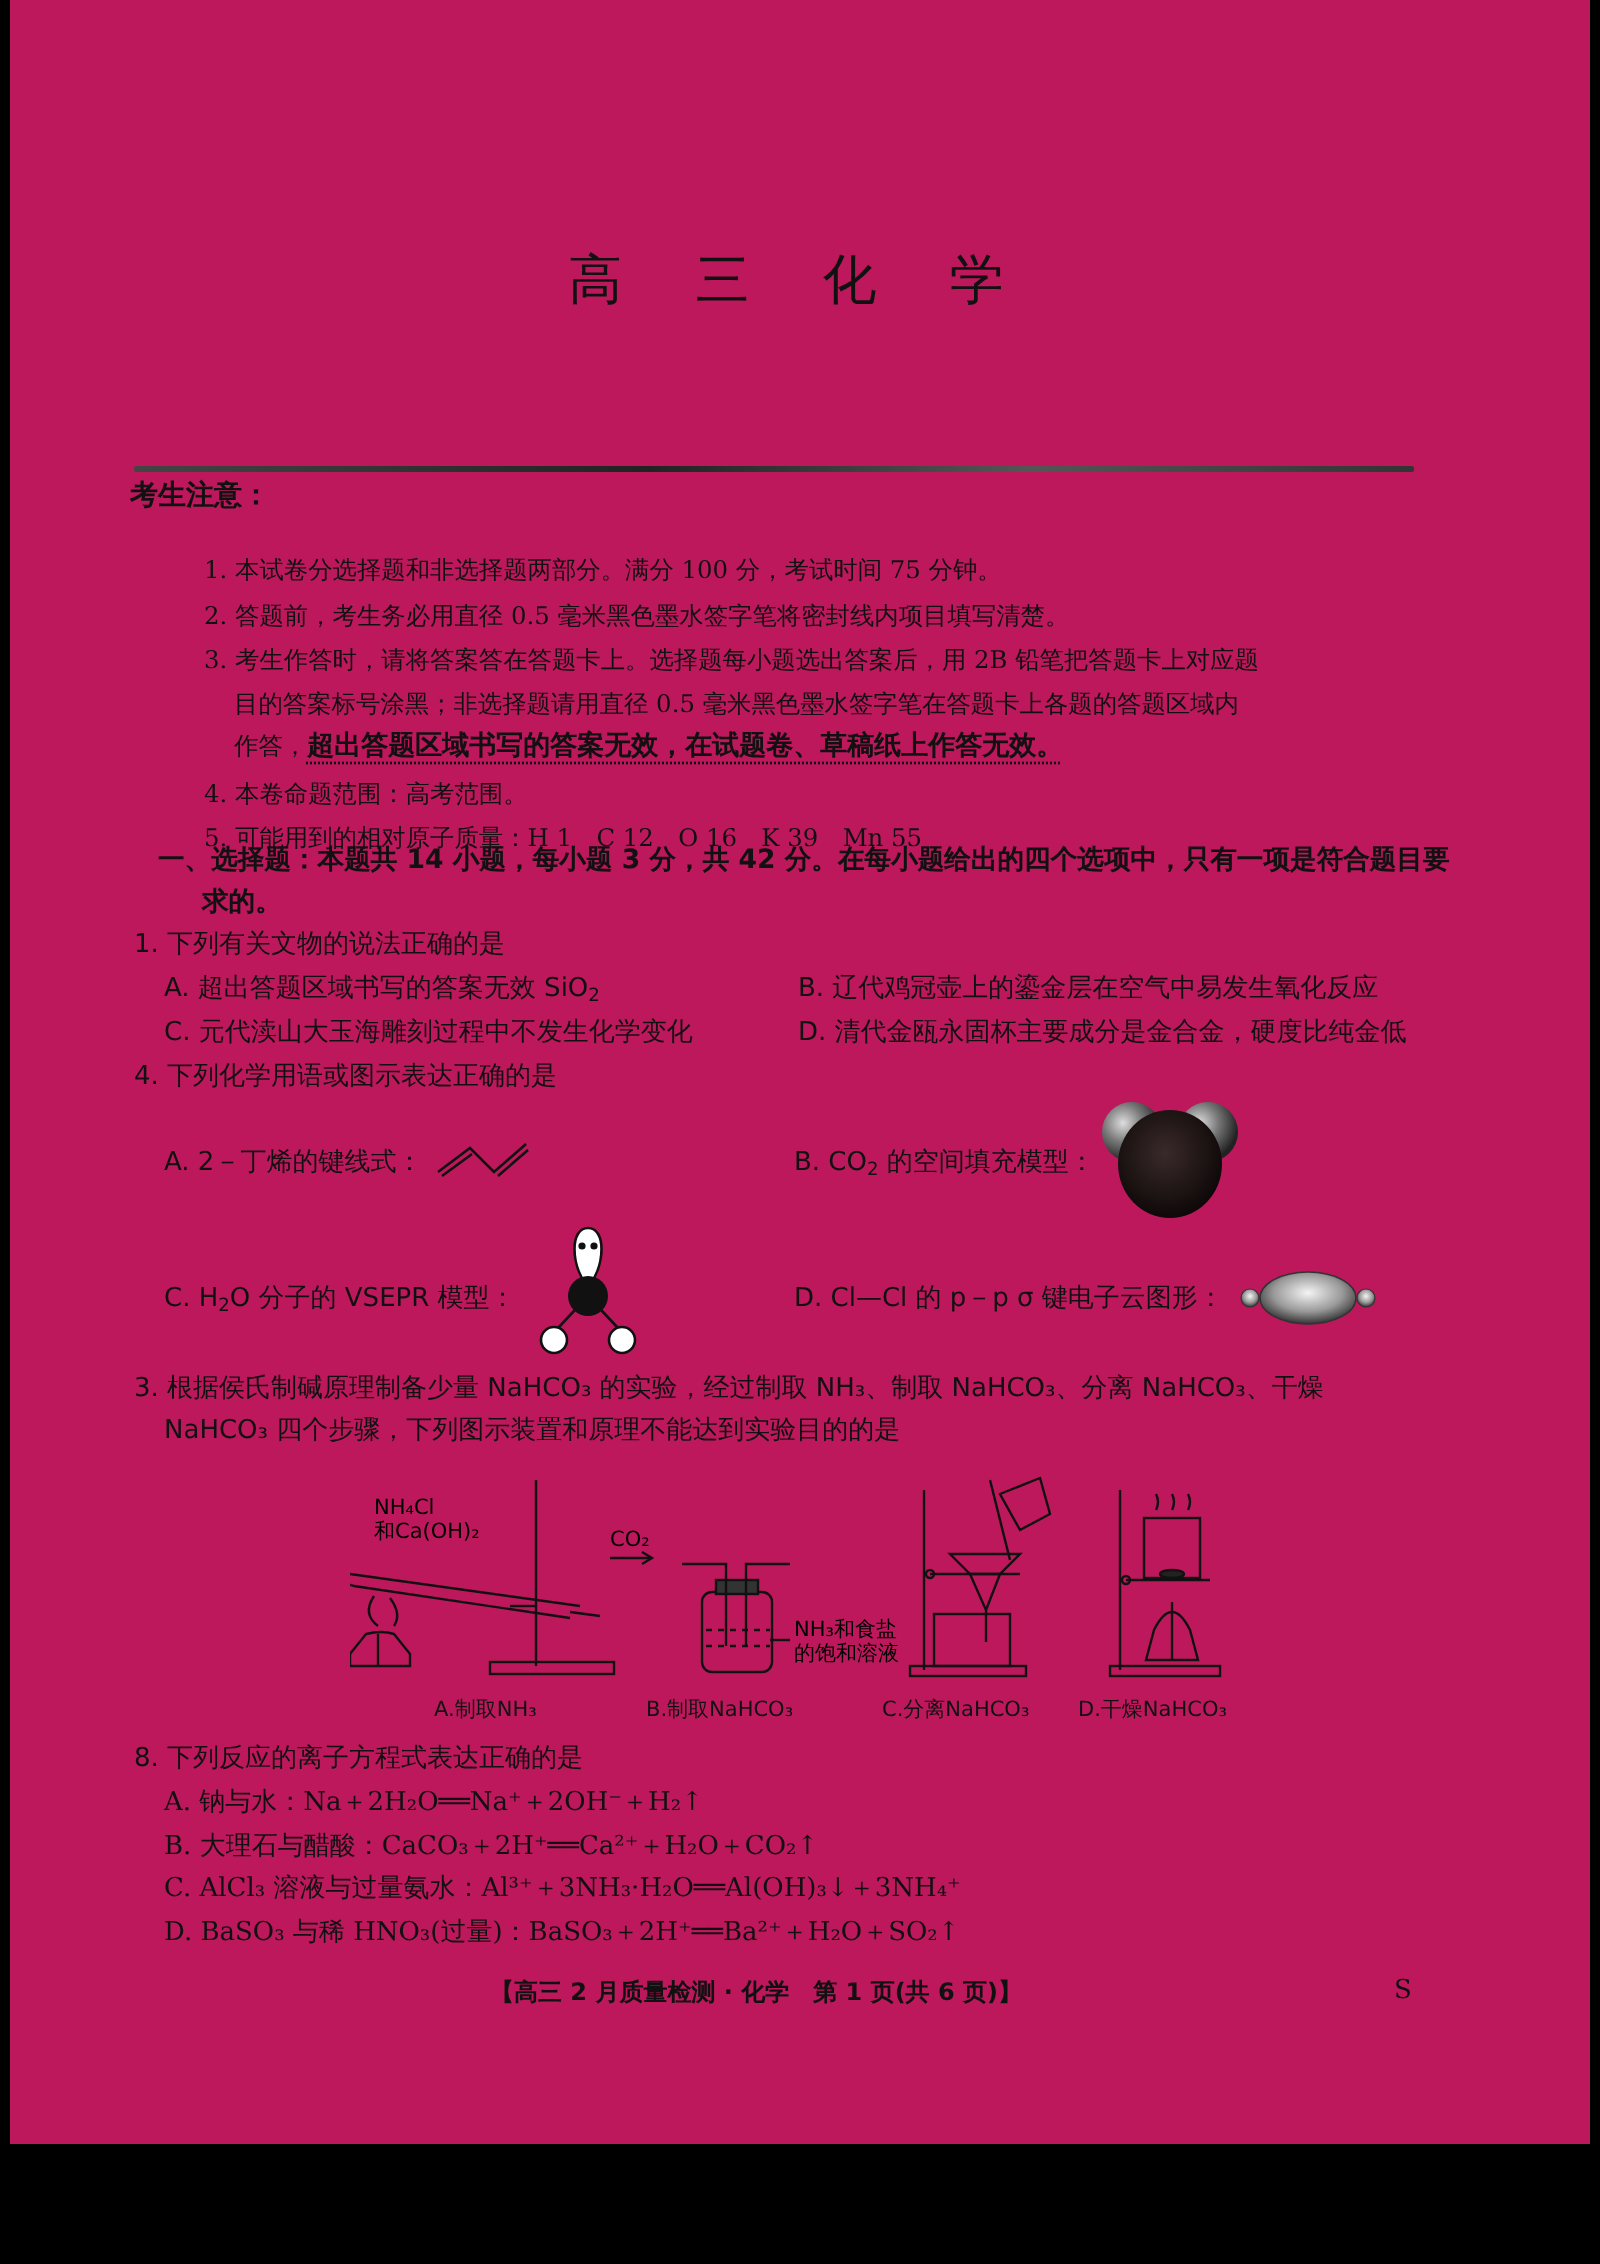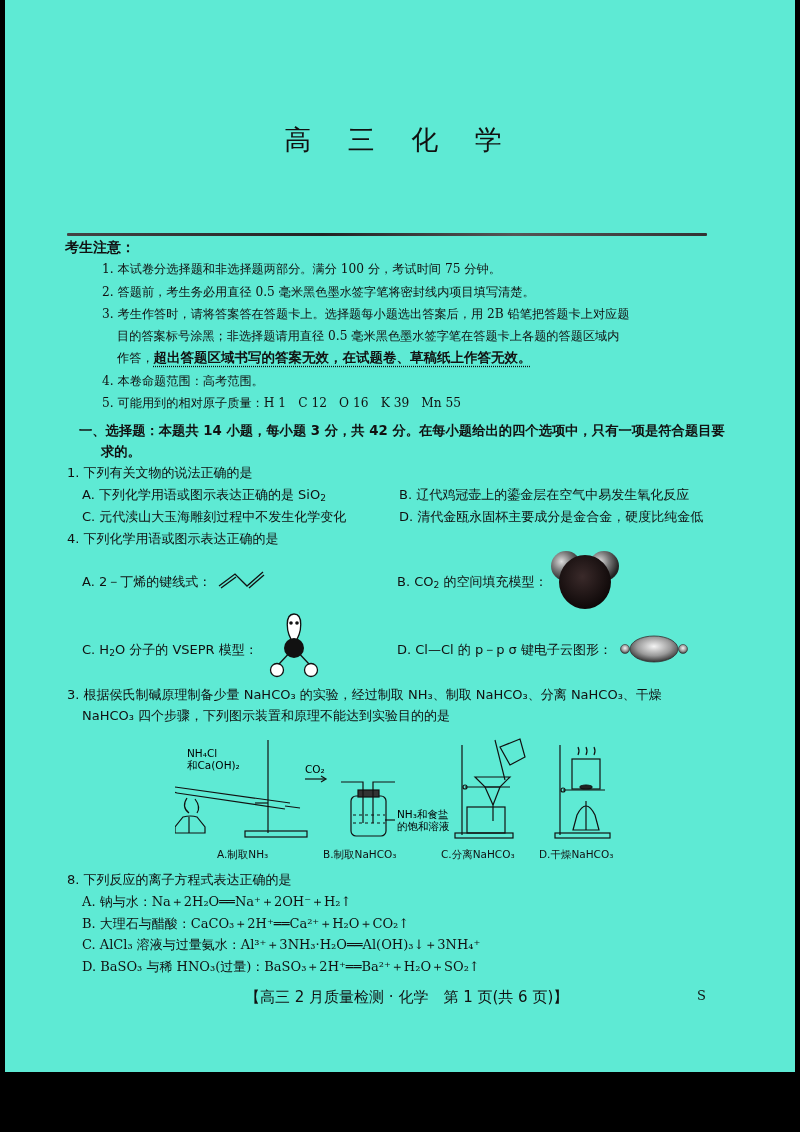--- a/index.html
+++ b/index.html
@@ -4,44 +4,44 @@
 <style>
   html, body { margin: 0; padding: 0; }
   body {
     width: 800px; height: 1132px; background: #000;
     position: relative; overflow: hidden;
     font-family: "DejaVu Serif", "Liberation Serif", serif;
     color: #111;
   }
   .page {
     position: absolute; left: 5px; top: 0; width: 790px; height: 1072px;
-    background: #5eead4;
+    background: #be185d;
   }
   .abs { position: absolute; }
   .title {
     left: 0; width: 790px; top: 122px; text-align: center;
     font-size: 27px; letter-spacing: 14px; font-weight: 500;
     font-family: "DejaVu Sans", "Liberation Sans", sans-serif;
   }
   .rule {
     left: 62px; top: 233px; width: 640px; height: 3px;
     background: linear-gradient(to right, #444, #222 40%, #555 70%, #333);
     border-radius: 1px;
   }
   .sans { font-family: "DejaVu Sans", "Liberation Sans", sans-serif; }
   .notice-head { left: 60px; top: 239px; font-size: 14px; font-weight: bold; }
   .line { font-size: 12.2px; line-height: 18px; white-space: nowrap; }
-  .notice { left: 97px; }
+  .notice { left: 97px; margin-top: 16px; }
   .bold-sans { font-family: "DejaVu Sans", "Liberation Sans", sans-serif; font-weight: bold; font-size: 13.5px; }
   .dotted { text-decoration: underline dotted; text-underline-offset: 4px; }
   .sec-head { font-size: 13.3px; font-weight: bold; font-family: "DejaVu Sans","Liberation Sans",sans-serif; margin-left: 16px; }
   .q { font-size: 13px; }
   sub { font-size: 0.7em; vertical-align: -0.25em; line-height: 0; }
   .cap { font-size: 10.5px; font-family: "DejaVu Sans","Liberation Sans",sans-serif; }
-  .footer { font-size: 15px; font-weight: normal; font-family: "DejaVu Sans","Liberation Sans",sans-serif; }
+  .footer { font-size: 12px; font-weight: bold; font-family: "DejaVu Sans","Liberation Sans",sans-serif; }
 </style>
 </head>
 <body>
 
 <div class="page">
 
   <div class="abs title">高 三 化 学</div>
   <div class="abs rule"></div>
 
   <div class="abs notice-head sans">考生注意：</div>
@@ -52,21 +52,21 @@
   <div class="abs line notice" style="top:348px; left:112px">
     <span>作答，</span><span class="bold-sans dotted">超出答题区域书写的答案无效，在试题卷、草稿纸上作答无效。</span>
   </div>
   <div class="abs line notice" style="top:372px">4. 本卷命题范围：高考范围。</div>
   <div class="abs line notice" style="top:394px">5. 可能用到的相对原子质量：H 1　C 12　O 16　K 39　Mn 55</div>
 
   <div class="abs line sec-head" style="left:58px; top:422px">一、选择题：本题共 14 小题，每小题 3 分，共 42 分。在每小题给出的四个选项中，只有一项是符合题目要</div>
   <div class="abs line sec-head" style="left:80px; top:443px">求的。</div>
 
   <div class="abs line q sans" style="left:62px; top:464px">1. 下列有关文物的说法正确的是</div>
-  <div class="abs line q sans" style="left:77px; top:486px"><span>A. 下列化学用语或图示表达正确的是 SiO</span><sub>2</sub></div>
+  <div class="abs line q sans" style="left:77px; top:486px"><span>A. 超出答题区域书写的答案无效 SiO</span><sub>2</sub></div>
   <div class="abs line q sans" style="left:394px; top:486px">B. 辽代鸡冠壶上的鎏金层在空气中易发生氧化反应</div>
   <div class="abs line q sans" style="left:77px; top:508px">C. 元代渎山大玉海雕刻过程中不发生化学变化</div>
   <div class="abs line q sans" style="left:394px; top:508px">D. 清代金瓯永固杯主要成分是金合金，硬度比纯金低</div>
 
   <div class="abs line q sans" style="left:62px; top:530px">4. 下列化学用语或图示表达正确的是</div>
 
   <div class="abs line q sans" style="left:77px; top:573px">A. 2－丁烯的键线式：</div>
   <svg class="abs" style="left:212px; top:568px" width="50" height="22">
     <polyline points="2,18 18,6 30,18 46,4" fill="none" stroke="#111" stroke-width="1.3"></polyline>
     <line x1="4" y1="20" x2="19" y2="9" stroke="#111" stroke-width="1.3"></line>

